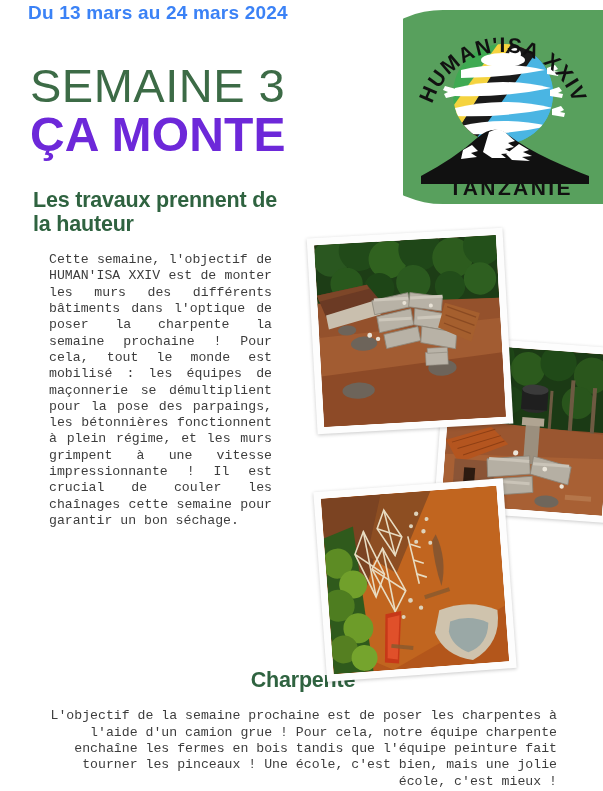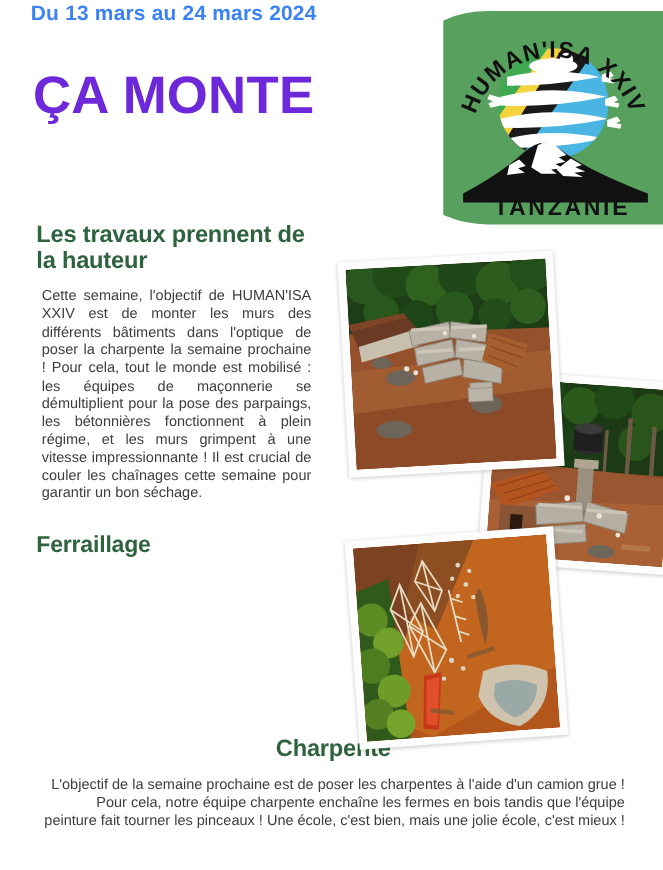--- a/index.html
+++ b/index.html
@@ -60,38 +60,39 @@
     top: 8px;
     width: 200px;
     height: 198px;
   }
   .logo-wrap svg { display: block; width: 100%; height: 100%; }
 
   
   .col-left {
     position: absolute;
     left: 33px;
-    top: 201px;
+    top: 188px;
     width: 255px;
   }
   .sec-heading {
     color: #2f6340;
     font-weight: 700;
     font-size: 21.5px;
     line-height: 1.12;
     letter-spacing: -0.2px;
     margin: 0 0 12px 0;
   }
   .sec-heading.small { font-size: 21px; }
   .body-text {
     font-size: 13.2px;
     line-height: 1.235;
     text-align: justify;
     color: #3d3d3d;
-    margin: 5px;
+    margin: 16px;
+    font-family: Liberation Mono, monospace;
   }
   .block-ferraillage { margin-top: 27px; }
   .block-ferraillage .sec-heading { margin-bottom: 14px; }
 
   
   .block-charpente {
     position: absolute;
     left: 33px;
     top: 668px;
     width: 540px;
@@ -141,20 +142,21 @@
     transform: rotate(-4.2deg);
     z-index: 4;
   }
 </style>
 </head>
 <body>
 
 <div class="date-line">Du 13 mars au 24 mars 2024</div>
 
 <div class="title-block">
+  <span class="title-line1">SEMAINE 3</span>
   <span class="title-line2">ÇA MONTE</span>
 </div>
 
 <div class="logo-wrap">
   <svg viewBox="0 0 200 198" xmlns="http://www.w3.org/2000/svg">
     <defs>
       <path id="arcpath" d="M 26 118 A 74 74 0 0 1 174 118" fill="none"></path>
       <clipPath id="globeclip">
           <circle cx="100" cy="86" r="50"></circle>
         </clipPath>
@@ -213,21 +215,20 @@
 </div>
 
 <div class="col-left">
 
   <div class="block-travaux">
     <h2 class="sec-heading">Les travaux prennent de la hauteur</h2>
     <p class="body-text">Cette semaine, l'objectif de HUMAN'ISA XXIV est de monter les murs des différents bâtiments dans l'optique de poser la charpente la semaine prochaine ! Pour cela, tout le monde est mobilisé : les équipes de maçonnerie se démultiplient pour la pose des parpaings, les bétonnières fonctionnent à plein régime, et les murs grimpent à une vitesse impressionnante ! Il est crucial de couler les chaînages cette semaine pour garantir un bon séchage.</p>
   </div>
 
   <div class="block-ferraillage">
-    <h2 class="sec-heading small">Ferraillage</h2>
   </div>
 
 </div>
 
 <div class="block-charpente">
   <h2 class="sec-heading">Charpente</h2>
   <p class="body-text">L'objectif de la semaine prochaine est de poser les charpentes à l'aide d'un camion grue ! Pour cela, notre équipe charpente enchaîne les fermes en bois tandis que l'équipe peinture fait tourner les pinceaux ! Une école, c'est bien, mais une jolie école, c'est mieux !</p>
 </div>
 
 <div class="photo" id="photo-1">

